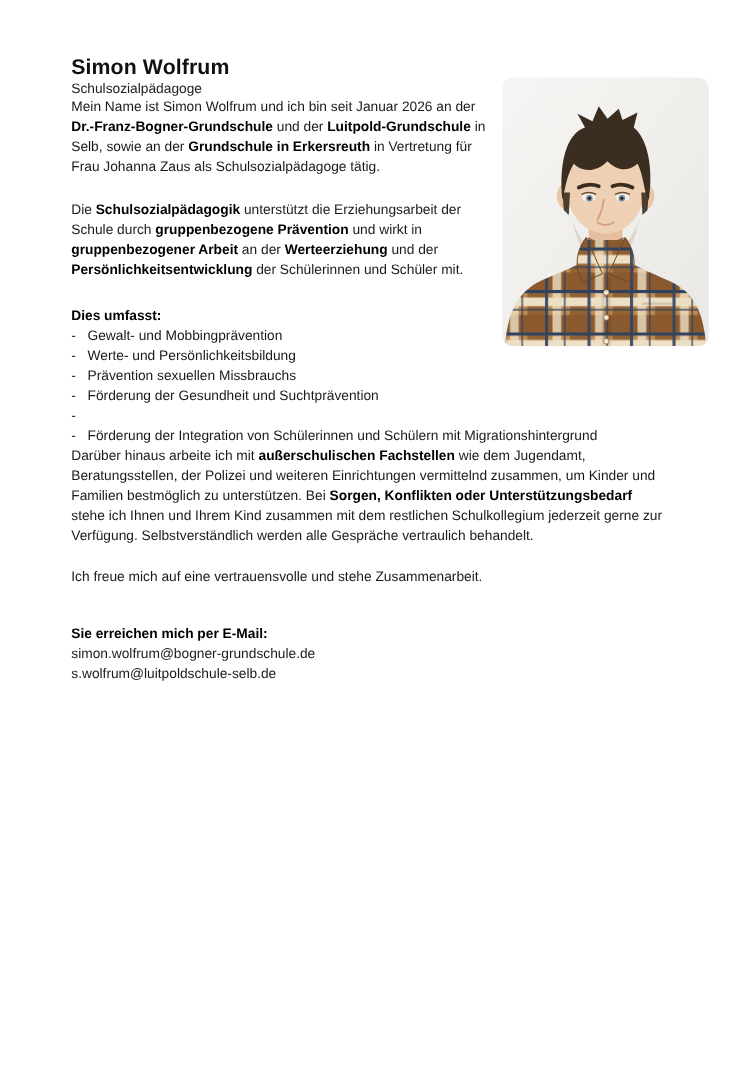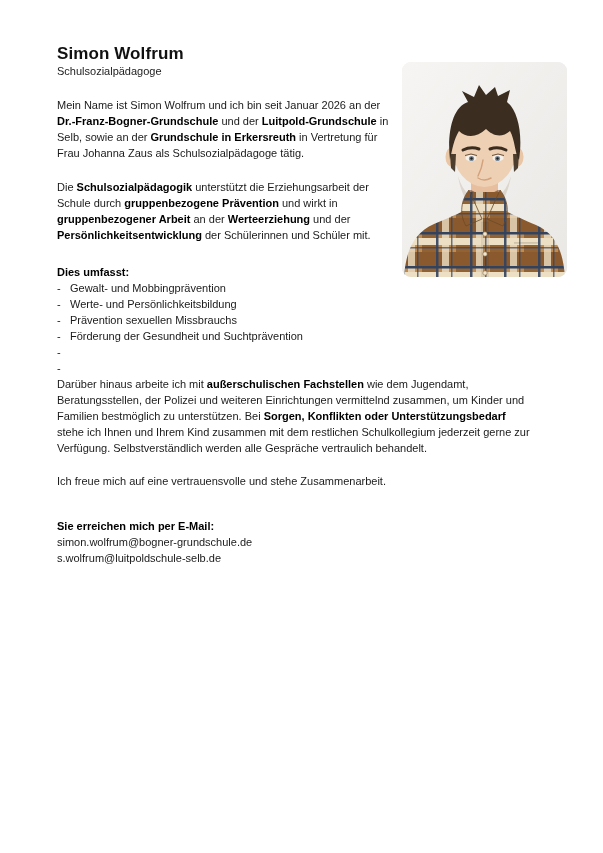--- a/index.html
+++ b/index.html
@@ -33,21 +33,21 @@
     line-height: 14px;
     color: #222222;
   }
   p, .email, li {
     font-size: 11px;
     line-height: 16px;
     color: #1a1a1a;
   }
   p { margin: 0; }
   .b { font-weight: bold; color: #000000; }
-  .p-intro { margin-top: 19px; width: 336px; }
+  .p-intro { width: 336px; }
   .p-role  { margin-top: 18px; width: 336px; }
   .list-heading { margin-top: 21px; font-weight: bold; color: #000000; }
   ul.duties {
     list-style: none;
     margin: 0;
     padding: 0;
     width: 473px;
   }
   ul.duties li { display: flex; }
   ul.duties .dash { width: 13px; flex: none; }
@@ -165,20 +165,21 @@
         </li>
       <li>
           <span class="dash">-</span>
           <span>Förderung der Gesundheit und Suchtprävention</span>
         </li>
       <li>
           <span class="dash">-</span>
         </li>
       <li>
           <span class="dash">-</span>
+          <span>Förderung der Integration von Schülerinnen und Schülern mit Migrationshintergrund</span>
         </li>
     </ul>
 
     <p class="p-coop"><span>Darüber hinaus arbeite ich mit </span><span class="b">außerschulischen Fachstellen</span><span> wie dem Jugendamt, Beratungsstellen, der Polizei und weiteren Einrichtungen vermittelnd zusammen, um Kinder und Familien bestmöglich zu unterstützen. Bei </span><span class="b">Sorgen, Konflikten oder Unterstützungsbedarf</span><span> stehe ich Ihnen und Ihrem Kind zusammen mit dem restlichen Schulkollegium jederzeit gerne zur Verfügung. Selbstverständlich werden alle Gespräche vertraulich behandelt.</span></p>
 
     <p class="p-closing">Ich freue mich auf eine vertrauensvolle und stehe Zusammenarbeit.</p>
 
     <p class="contact-heading">Sie erreichen mich per E-Mail:</p>
     <div class="email">simon.wolfrum@bogner-grundschule.de</div>
     <div class="email">s.wolfrum@luitpoldschule-selb.de</div>

